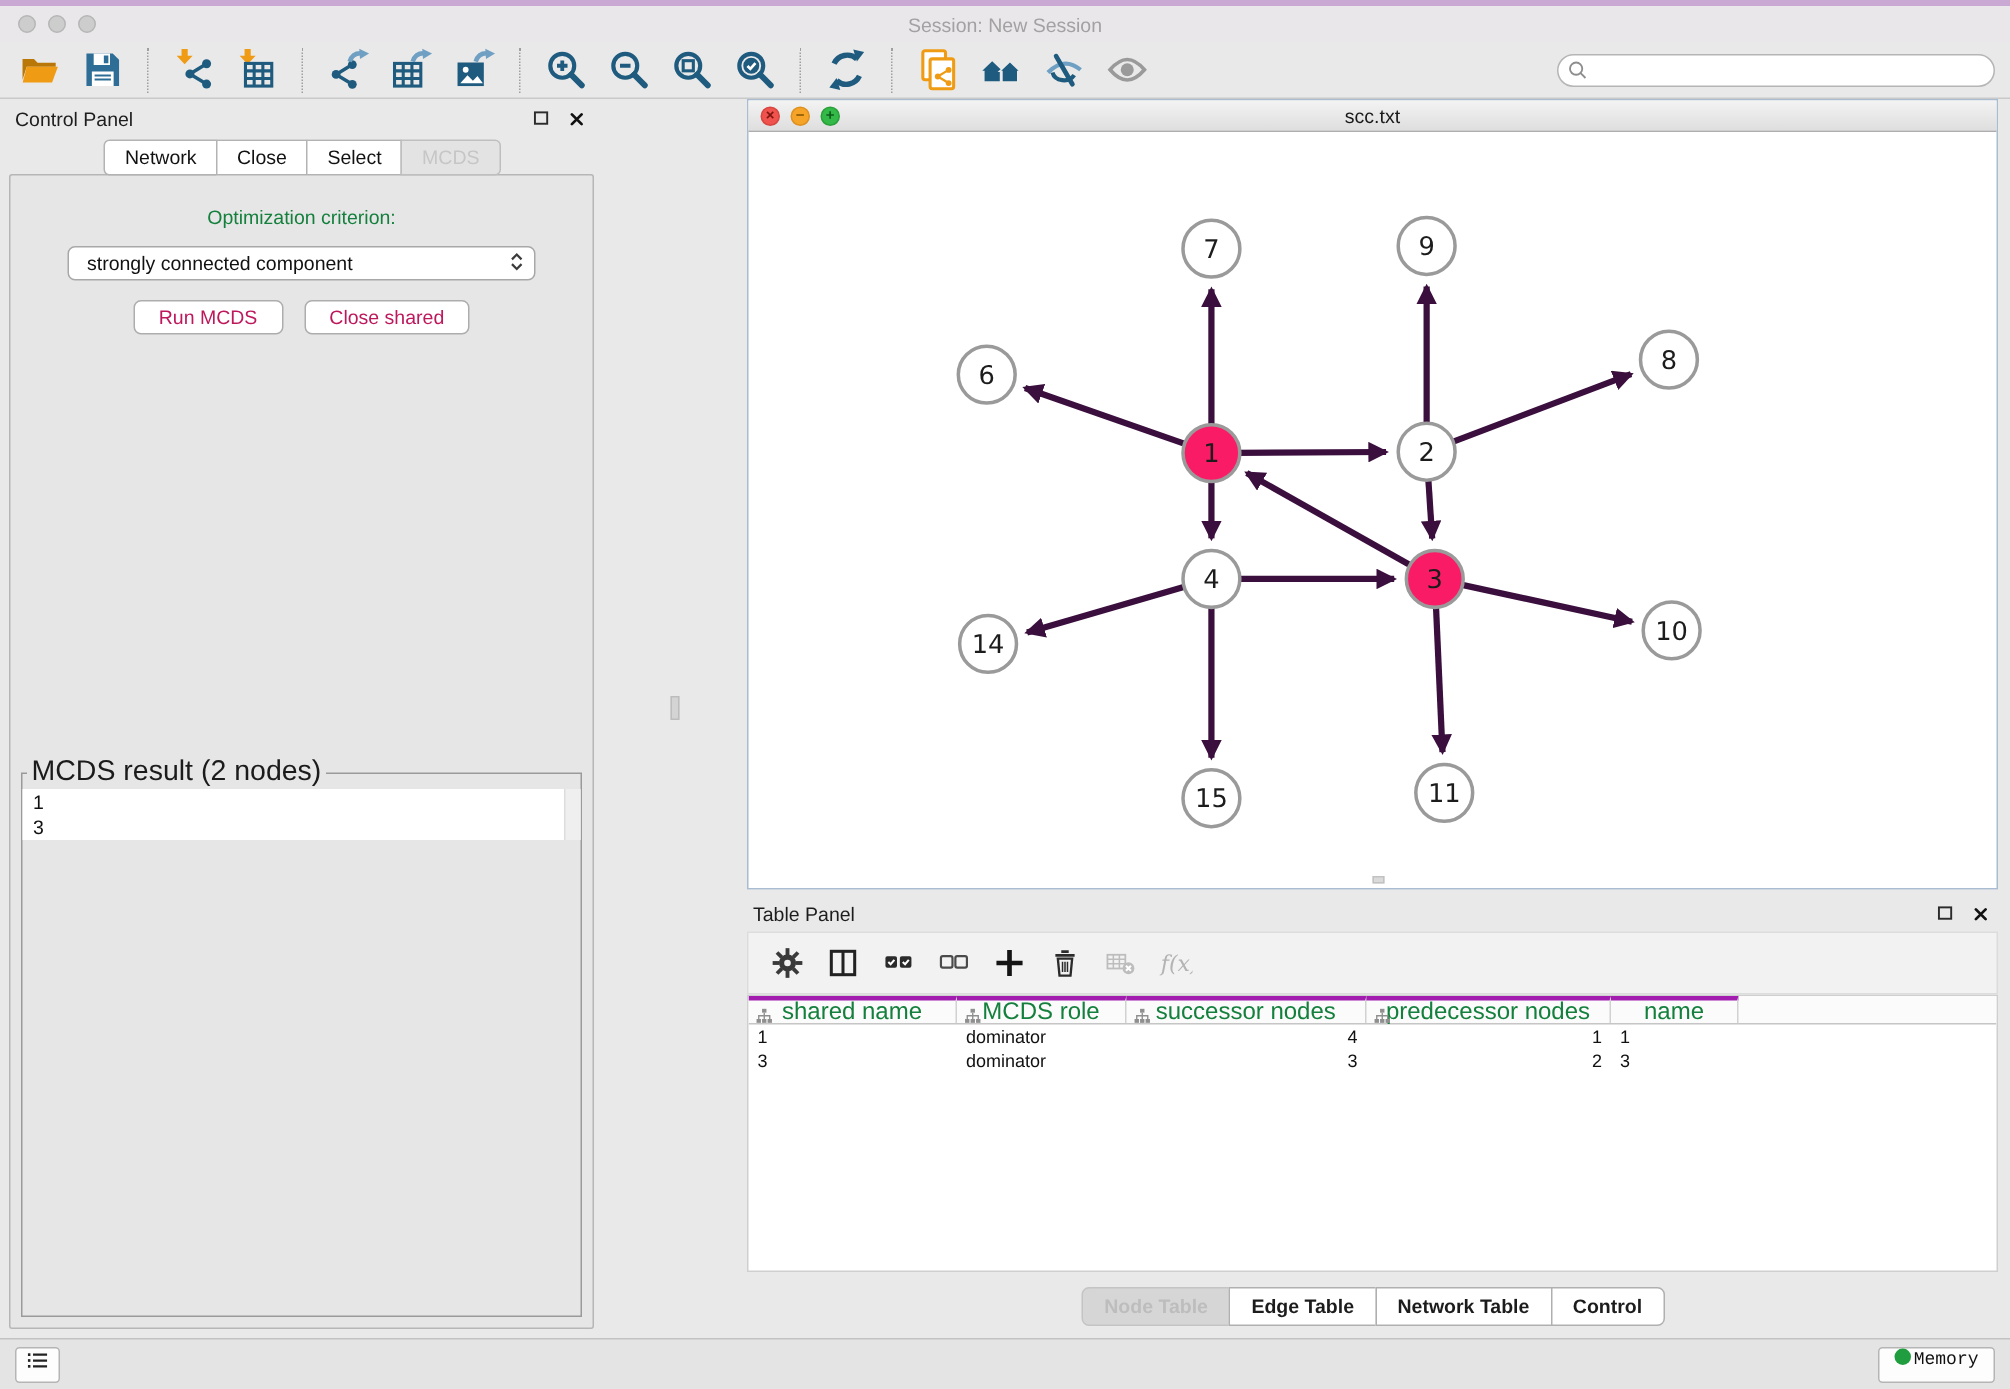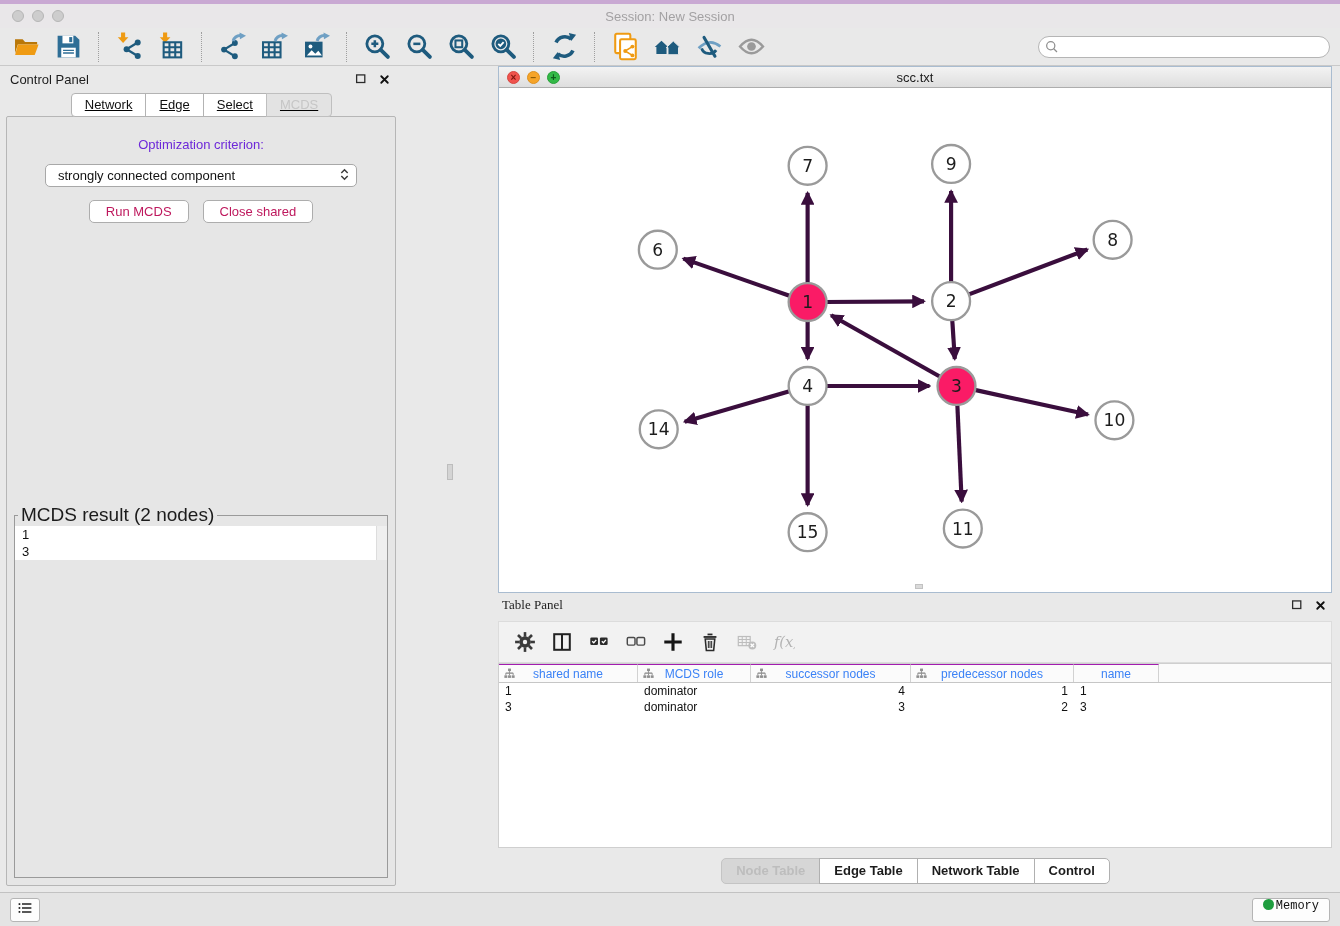--- a/index.html
+++ b/index.html
@@ -21,27 +21,27 @@
   .search-wrap input { width:292px; height:22px; border:1px solid #b5b5b5; border-radius:12px; background:#fff; padding:0 8px 0 26px; font-size:13px; outline:none; }
   .search-wrap .sicon { position:absolute; left:6px; top:3px; }
 
   
   .main { flex:1; display:flex; min-height:0;gap:45px; }
   .control-panel { width:402px; display:flex; flex-direction:column; background:#e9e9e9; }
   .cp-header { height:26px; display:flex; align-items:center; padding:0 10px; }
   .panel-title { font-size:13px; color:#1d1d1d; }
   .panel-btns { margin-left:auto; display:flex; gap:7px; align-items:center; }
   .pbtn { width:16px; height:16px; display:flex; align-items:center; justify-content:center; }
-  .cp-tabs { display:flex; justify-content:center; position:relative; z-index:2; margin-top:1px;text-decoration:underline; }
+  .cp-tabs { display:flex; justify-content:center; position:relative; z-index:2; margin-top:1px; }
   .cptab { padding:3px 13px 4px; background:#fff; border:1px solid #b3b3b3; margin-right:-1px; font-size:13px; color:#111; cursor:default; }
   .cptab:first-child { border-radius:4px 0 0 4px; }
   .cptab:last-child { border-radius:0 4px 4px 0; }
   .cptab.act { background:#e3e3e3; color:#c6c6c6; border-color:#bfbfbf; }
   .cp-content { flex:1; margin:-1px 6px 6px 6px; border:1px solid #b6b6b6; border-radius:2px; background:#e6e6e6; display:flex; flex-direction:column; align-items:center; padding-top:20px; min-height:0; }
-  .opt-label { font-size:13px; color:#6d28d9; }
+  .opt-label { font-size:13px; color:#15803d; }
   .select { margin-top:12px; width:312px; height:23px; background:#fff; border:1px solid #a8a8a8; border-radius:5px; display:flex; align-items:center; padding:0 4px 0 12px; font-size:13px; color:#111; }
   .select .chev { margin-left:auto; }
   .btn-row { margin-top:13px; display:flex; gap:14px; }
   .btn { height:23px; padding:0 16px; background:#fff; border:1px solid #adadad; border-radius:5px; font-size:13px; color:#be185d; display:flex; align-items:center; }
   .result-group { margin-top:auto; width:374px; height:374px; margin-bottom:7px; border:1px solid #9a9a9a; padding:0; background:transparent; }
   .result-group legend { font-size:19px; color:#1b1b1b; padding:0 3px; margin-left:3px; }
   .result-box { background:#fff; height:100%; position:relative; overflow:hidden; }
   .result-line { font-size:13px; color:#111; padding-left:7px; line-height:17px; }
   .result-scroll { position:absolute; right:0; top:0; bottom:0; width:11px; background:#efefef; border-left:1px solid #ddd; }
 
@@ -56,26 +56,26 @@
   .nwl { width:13px; height:13px; border-radius:50%; display:flex; align-items:center; justify-content:center; font-size:10px; font-weight:bold; line-height:1; }
   .nwl.close { background:#f0534d; border:1px solid #d64740; color:#7e150f; }
   .nwl.min { background:#f6a428; border:1px solid #de9120; color:#8a5a06; }
   .nwl.max { background:#33b947; border:1px solid #29a03a; color:#0e5c1b; }
   .nw-canvas { position:relative; height:503px; }
   .nw-canvas svg { position:absolute; inset:0; }
   .nw-grip { position:absolute; bottom:2px; left:50%; width:8px; height:5px; background:#dadada; border:1px solid #c2c2c2; }
 
   
   .table-panel { flex:1; margin-top:4px; display:flex; flex-direction:column; min-height:0; }
-  .tp-header { height:24px; display:flex; align-items:flex-start; padding:0 4px;font-family:Liberation Serif, serif; }
+  .tp-header { height:24px; display:flex; align-items:center; padding:0 4px; }
   .tp-toolbar { height:42px; background:#f2f2f2; border:1px solid #dcdcdc; display:flex; align-items:center; gap:13px; padding:0 14px; }
   .ticon { width:24px; height:24px; display:flex; align-items:center; justify-content:center; }
   .tbl { flex:1; background:#fff; border:1px solid #cfcfcf; overflow:hidden; min-height:0; }
   .tbl-head { display:flex; height:19px; background:#fbfbfb; border-bottom:1px solid #c6c6c6; }
-  .th { position:relative; display:flex; align-items:center; justify-content:center; font-size:12px; color:#3b82f6; border-right:1px solid #d2d2d2; border-top:1px solid #a21caf; }
+  .th { position:relative; display:flex; align-items:center; justify-content:center; font-size:16px; color:#15803d; border-right:1px solid #d2d2d2; border-top:3px solid #a21caf; }
   .th .thicon { position:absolute; left:5px; top:3px; }
   .tr { display:flex; height:16px; align-items:center; font-size:12px; color:#111; }
   .td { padding:0 6px; overflow:hidden; white-space:nowrap; }
   .td.r { text-align:right; }
   .tp-tabs { display:flex; justify-content:center; margin:10px 0 8px; }
   .tptab { padding:4px 14px 5px; background:#fff; border:1px solid #b0b0b0; margin-right:-1px; font-size:13px; font-weight:bold; color:#1c1c1c; }
   .tptab:first-child { border-radius:5px 0 0 5px;text-align:right; }
   .tptab:last-child { border-radius:0 5px 5px 0; }
   .tptab.act { background:#d6d6d6; color:#bdbdbd; border-color:#c4c4c4; }
 
@@ -270,21 +270,21 @@
             </span>
           <span class="pbtn">
               <svg viewBox="0 0 24 24" width="13" height="13">
                 <path d="M6 6L18 18M18 6L6 18" stroke="#111" stroke-width="3.4" stroke-linecap="round"></path>
               </svg>
             </span>
         </span>
       </div>
       <div class="cp-tabs" id="cp-tabs">
           <div class="cptab">Network</div>
-          <div class="cptab">Edge</div>
+          <div class="cptab">Close</div>
           <div class="cptab">Select</div>
           <div class="cptab act">MCDS</div>
         </div>
       <div class="cp-content">
         <div class="opt-label">Optimization criterion:</div>
         <div class="select">
           <span>strongly connected component</span>
           <span class="chev">
             <svg viewBox="0 0 16 16" width="15" height="15">
                 <path d="M4.6 6.3L8 2.9l3.4 3.4M4.6 9.7L8 13.1l3.4-3.4" fill="none" stroke="#3c3c3c" stroke-width="1.6"></path>

